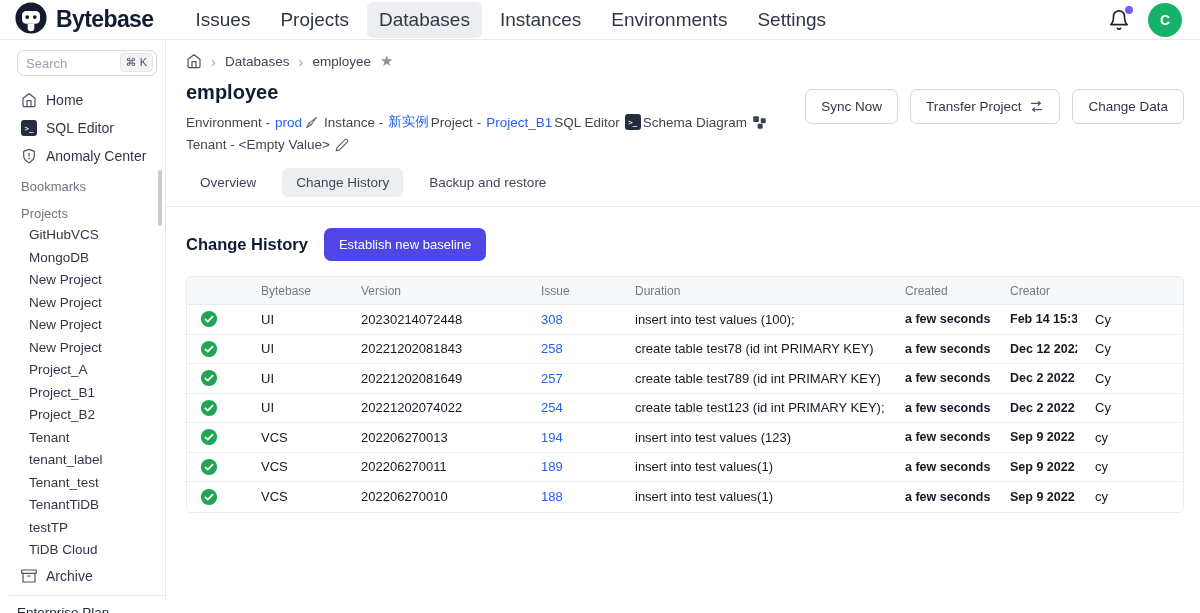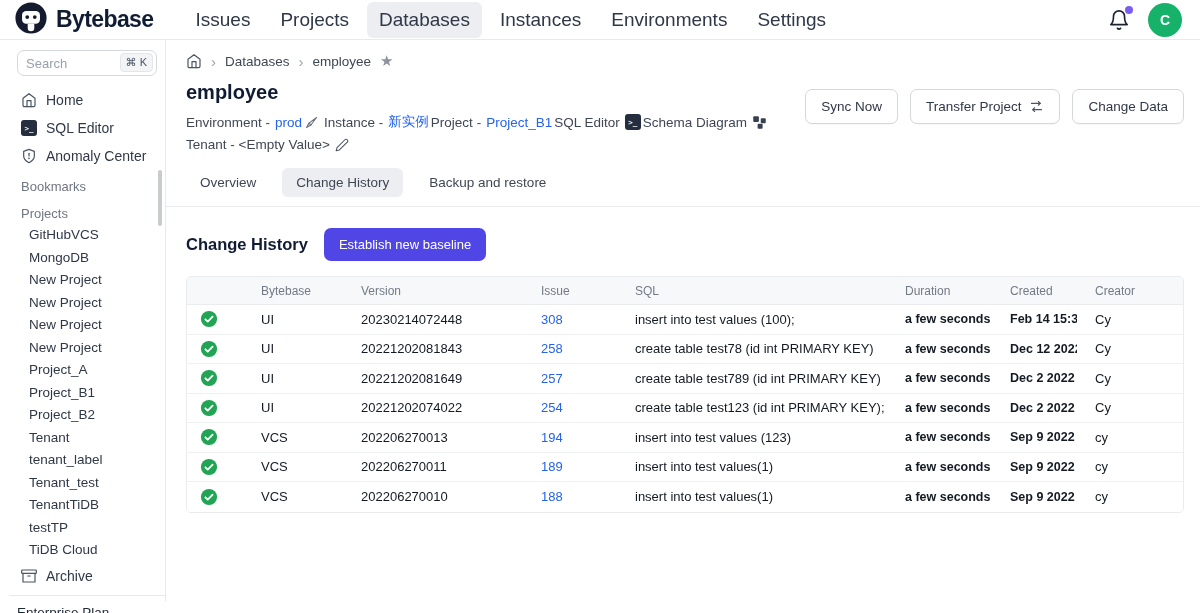--- a/index.html
+++ b/index.html
@@ -279,21 +279,20 @@
       <span class="section-title">Change History</span>
       <button class="btn-primary">Establish new baseline</button>
     </div>
 
     <div class="table">
       <div class="trow thead">
         <div class="cell status"></div>
         <div class="cell">Bytebase</div>
         <div class="cell">Version</div>
         <div class="cell">Issue</div>
-        <div class="cell">SQL</div>
         <div class="cell">Duration</div>
         <div class="cell">Created</div>
         <div class="cell">Creator</div>
       </div>
       <div class="tbody">
 
           <div class="trow">
             <div class="cell status">
               <svg width="18" height="18" viewBox="0 0 20 20">
                 <circle cx="10" cy="10" r="9" fill="#21a453"></circle>

